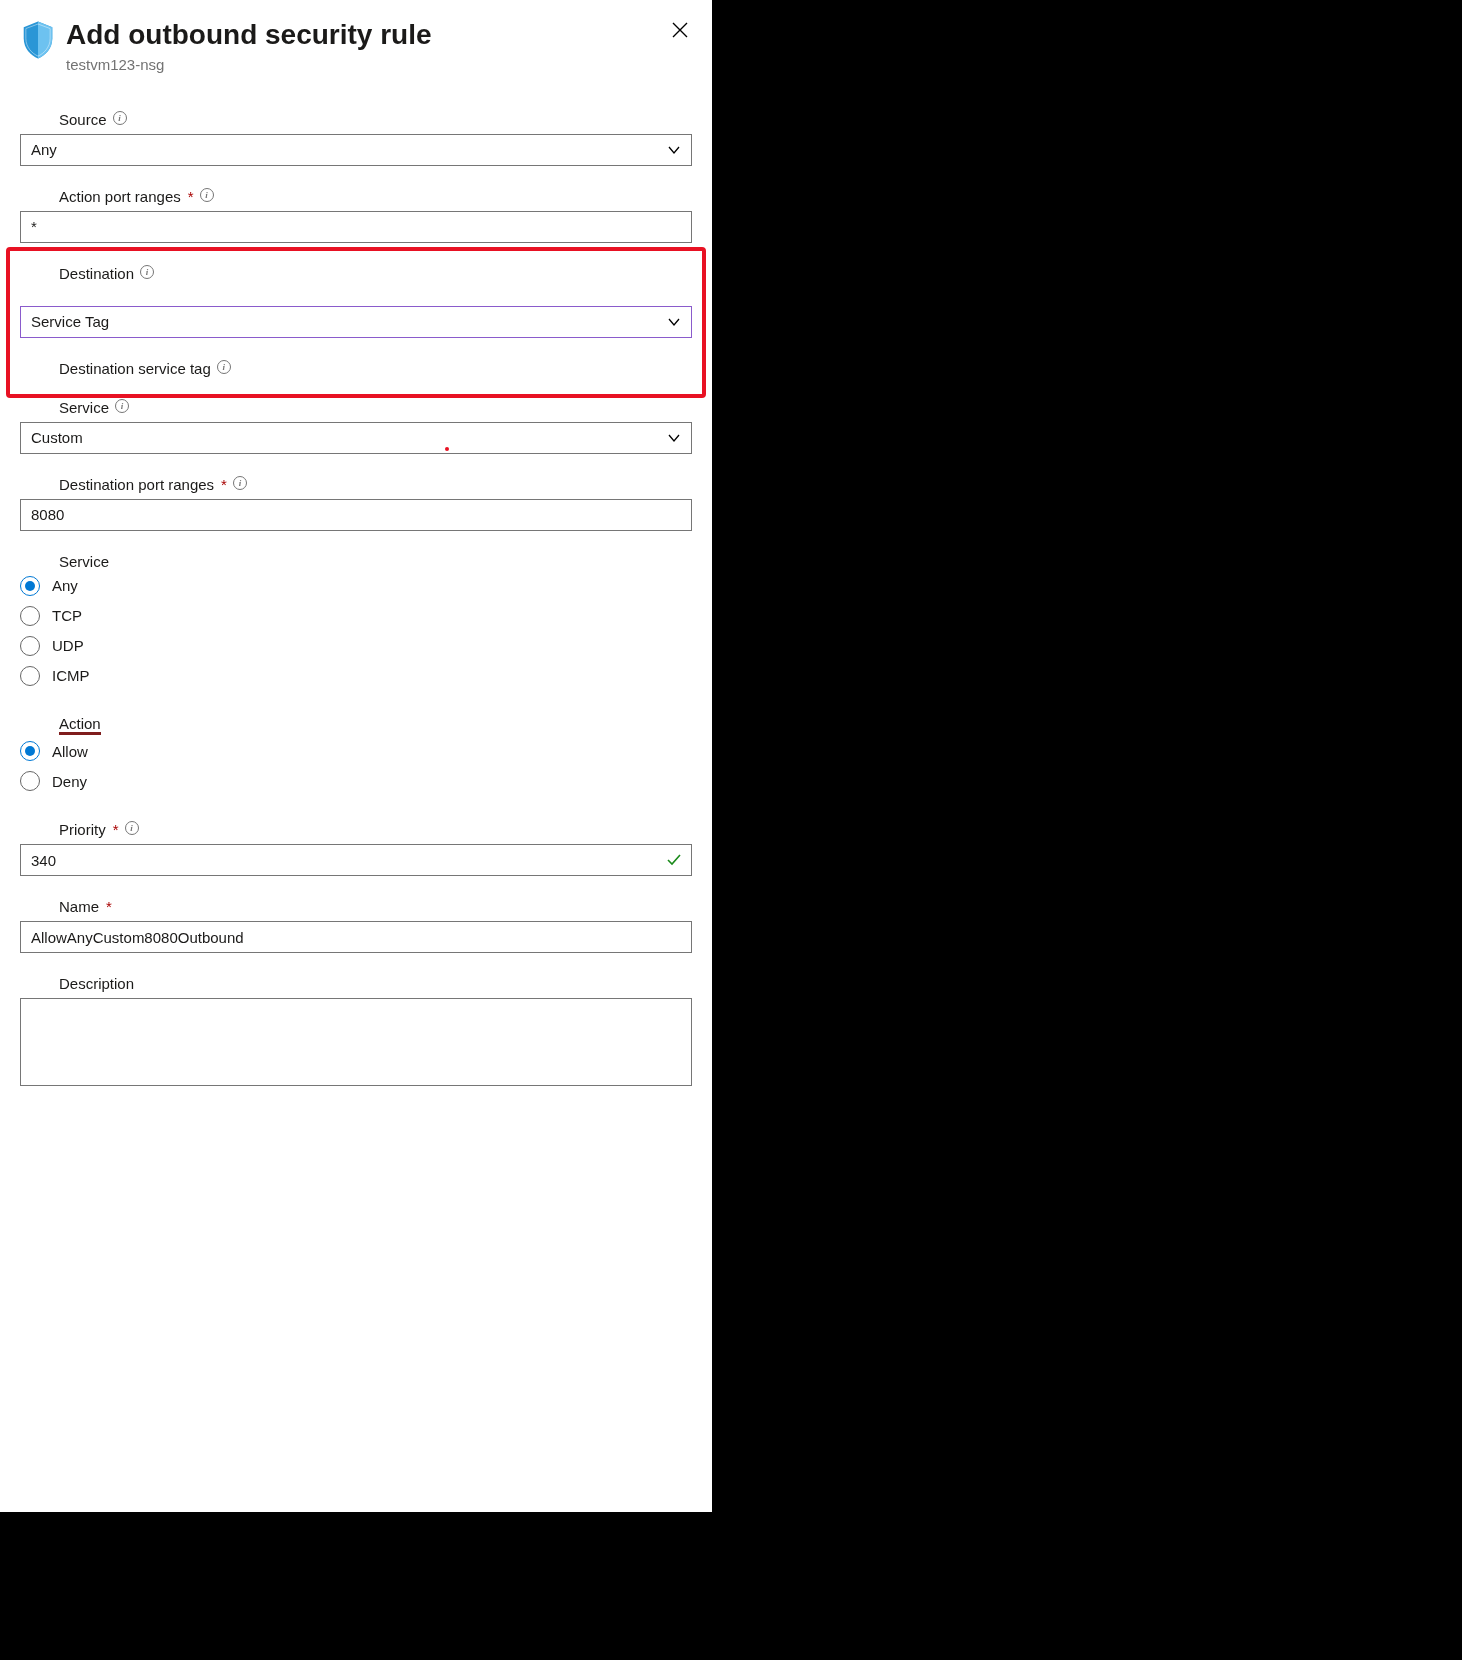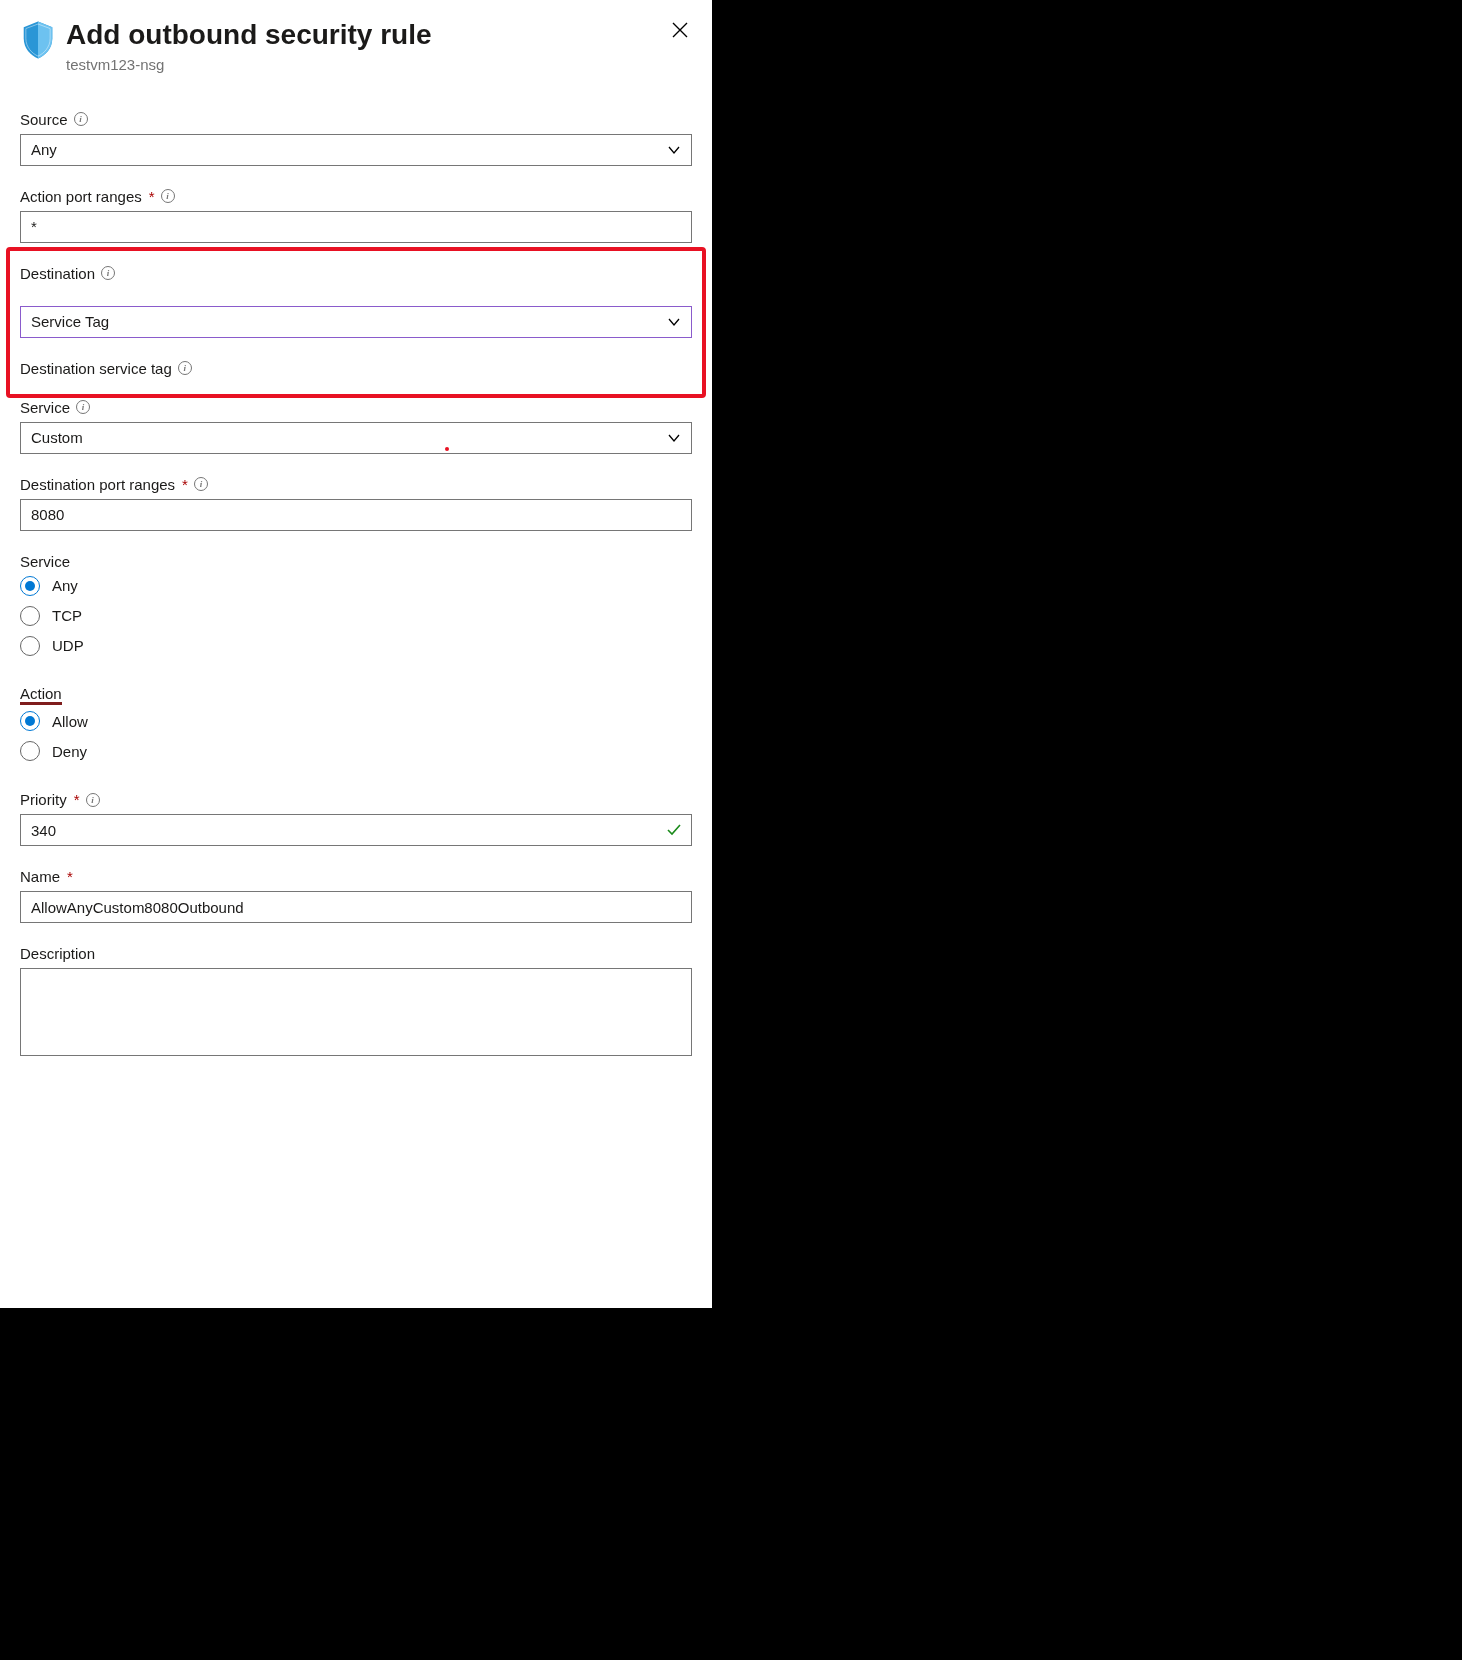--- a/index.html
+++ b/index.html
@@ -5,21 +5,21 @@
     * { box-sizing: border-box; margin: 0; padding: 0; }
     body {
       font-family: "Segoe UI", -apple-system, BlinkMacSystemFont, sans-serif;
       background: #000;
       width: 1462px;
       height: 1660px;
       position: relative;
     }
     .panel {
       width: 712px;
-      height: 1308px;
+      height: 1512px;
       background: #fff;
       padding: 18px 20px;
       position: relative;
     }
     .header {
       display: flex;
       align-items: flex-start;
     }
     .shield-icon {
       width: 36px;
@@ -53,23 +53,23 @@
     .form {
       margin-top: 38px;
     }
     .field {
       margin-bottom: 22px;
     }
     .label {
       font-size: 15px;
       color: #1b1a19;
       display: flex;
-      align-items: center;
       gap: 6px;
       margin-bottom: 6px;
+      margin-left: 39px;
     }
     .req { color: #a80000; margin-left: 1px; }
     .info-icon {
       width: 14px;
       height: 14px;
       border: 1px solid #767676;
       border-radius: 50%;
       display: inline-flex;
       align-items: center;
       justify-content: center;
@@ -280,20 +280,24 @@
           <span class="radio-label">Any</span>
         </div>
         <div class="radio-row">
           <span class="radio-outer"></span>
           <span class="radio-label">TCP</span>
         </div>
         <div class="radio-row">
           <span class="radio-outer"></span>
           <span class="radio-label">UDP</span>
         </div>
+        <div class="radio-row">
+          <span class="radio-outer"></span>
+          <span class="radio-label">ICMP</span>
+        </div>
       </div>
     </div>
 
     <div class="field" style="margin-top:30px;">
       <div class="label">
         <span class="underline">Action</span>
       </div>
       <div class="radio-group">
         <div class="radio-row">
           <span class="radio-outer checked">

